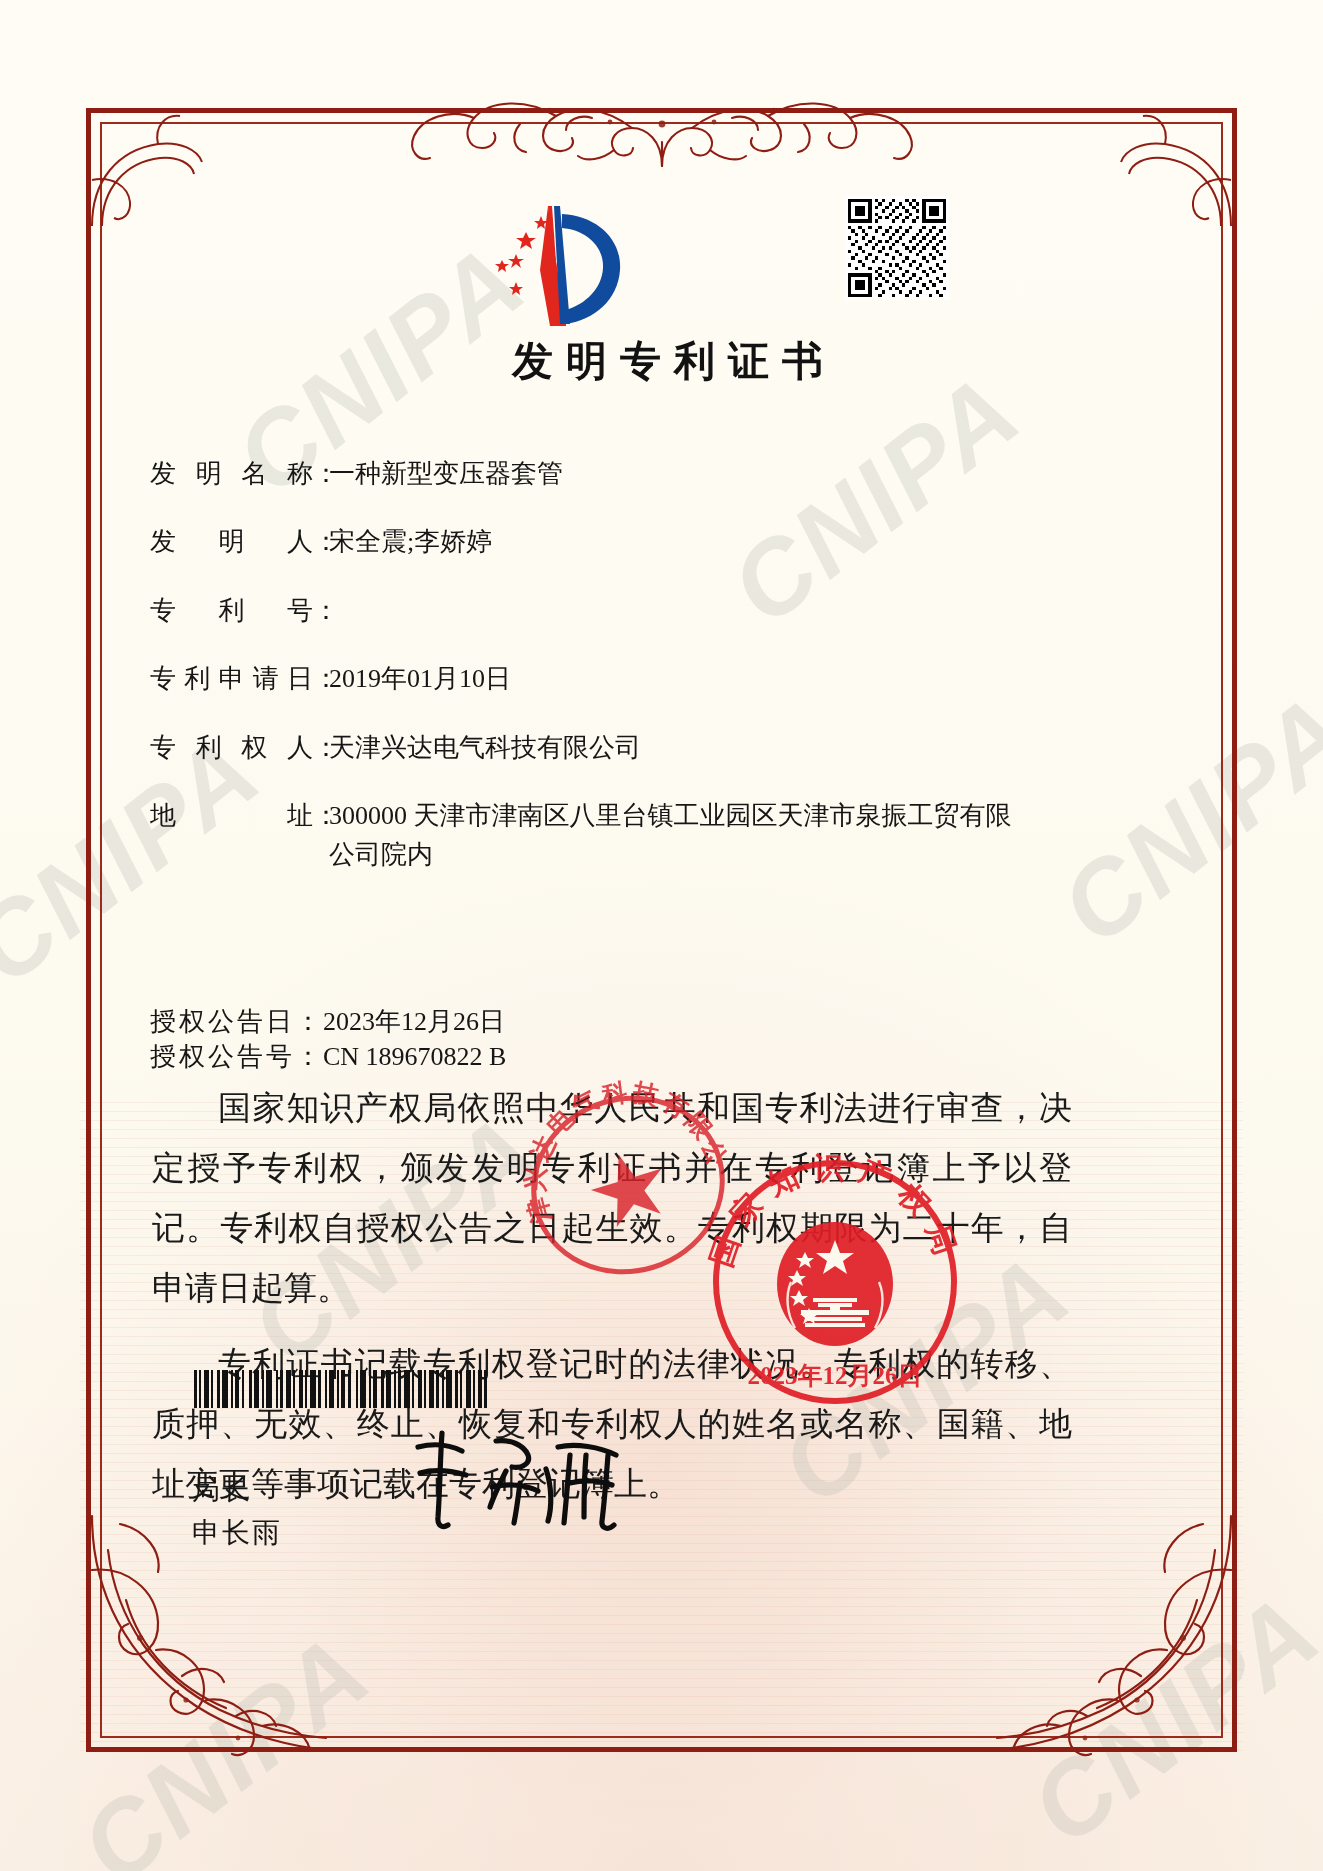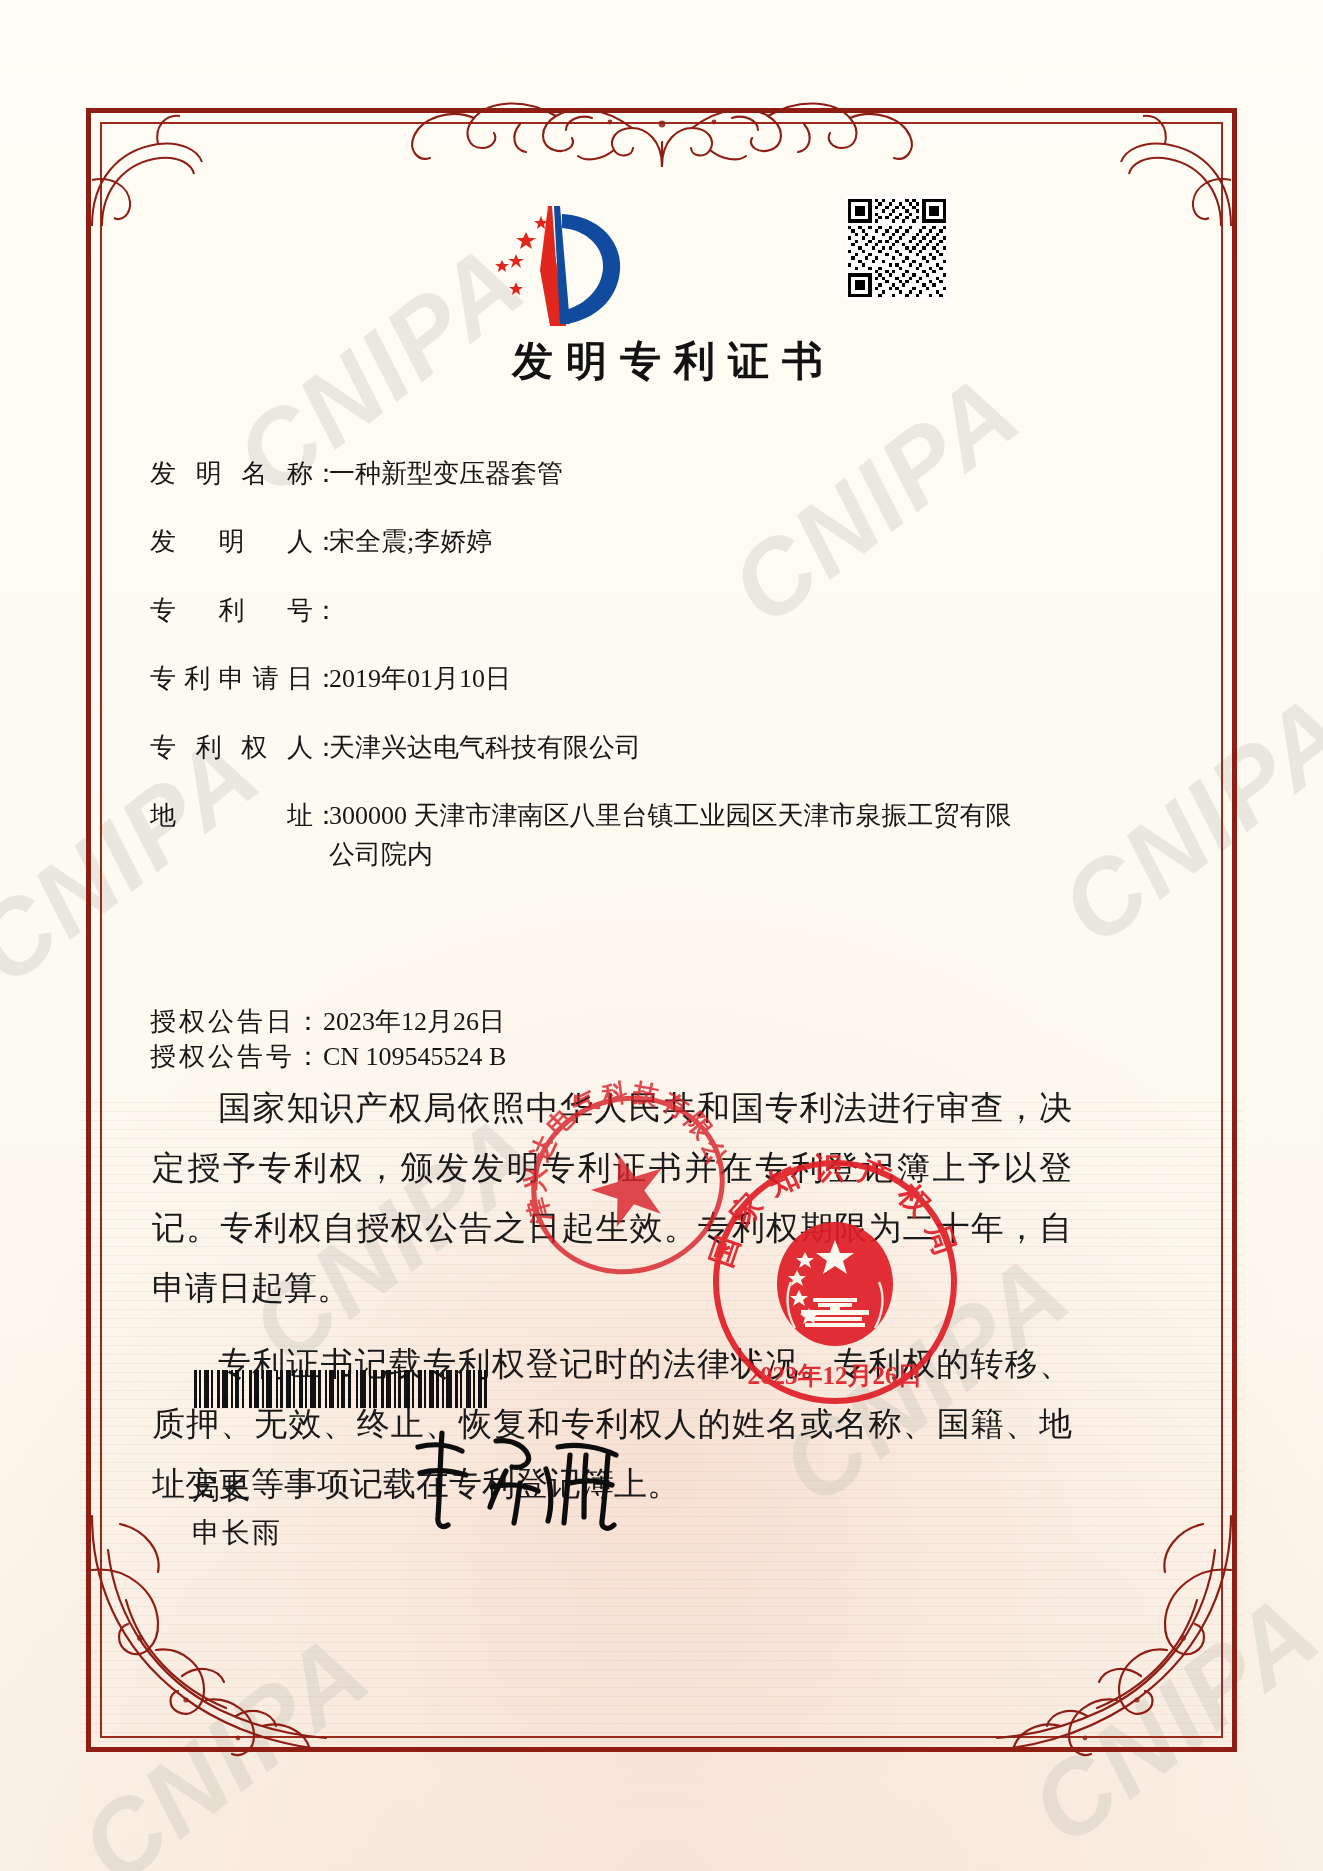--- a/index.html
+++ b/index.html
@@ -620,21 +620,21 @@
 
   <div class="pubrow">
     <span class="seg seg1">
       <span class="lbl">授权公告日</span>
         <span>：</span>
         <span class="val">2023年12月26日</span>
     </span>
     <span class="seg">
       <span class="lbl">授权公告号</span>
         <span>：</span>
-        <span class="val">CN 109545524 B</span>
+        <span class="val">CN 189670822 B</span>
     </span>
   </div>
 
   <div class="body-txt">
     <p>国家知识产权局依照中华人民共和国专利法进行审查，决定授予专利权，颁发发明专利证书并在专利登记簿上予以登记。专利权自授权公告之日起生效。专利权期限为二十年，自申请日起算。</p>
     <p>专利证书记载专利权登记时的法律状况。专利权的转移、质押、无效、终止、恢复和专利权人的姓名或名称、国籍、地址变更等事项记载在专利登记簿上。</p>
   </div>
 
   <div class="barcode">
     <i style="width:3px;background:#111"></i>

